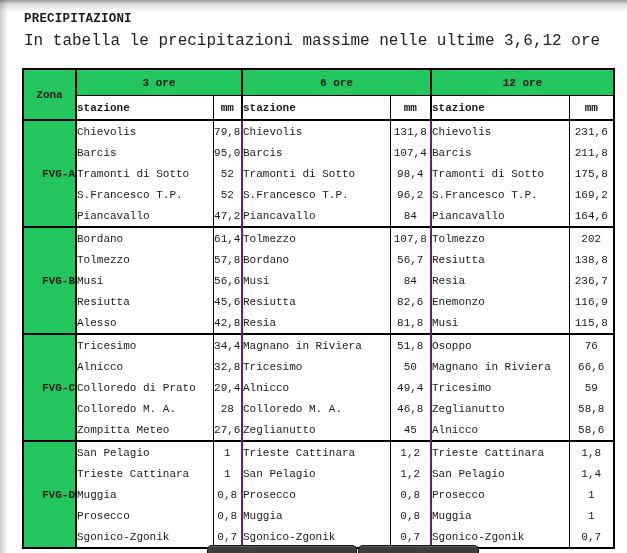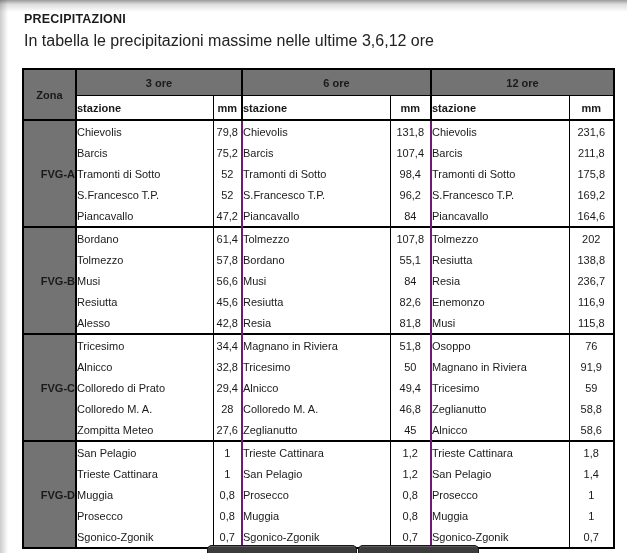--- a/index.html
+++ b/index.html
@@ -1,18 +1,18 @@
 <!DOCTYPE html>
 <html><head>
 <meta charset="utf-8">
 <style>
   html,body{margin:0;padding:0;background:#ffffff;}
   .screen{
     position:relative;width:627px;height:553px;overflow:hidden;background:#ffffff;
-    font-family:Liberation Sans, sans-serif;color:#1a1a1a;
+    font-family:Liberation Mono, monospace;color:#1a1a1a;
   }
   .edge-top{
     position:absolute;top:0;left:0;width:627px;height:12px;pointer-events:none;
     background:linear-gradient(180deg, rgba(70,70,70,.55) 0%, rgba(140,140,140,.30) 35%, rgba(255,255,255,0) 100%);
   }
   .edge-left{
     position:absolute;top:0;left:0;width:8px;height:553px;pointer-events:none;
     background:linear-gradient(90deg, rgba(70,70,70,.28) 0%, rgba(255,255,255,0) 100%);
   }
   .title{
@@ -25,21 +25,21 @@
   table.precip{
     position:absolute;left:22px;top:68px;border-collapse:collapse;table-layout:fixed;
     border:2px solid #000;font-size:11px;background:#ffffff;
   }
   table.precip th, table.precip td{
     padding:0;overflow:hidden;white-space:nowrap;vertical-align:middle;
   }
   tr.hr1 th{height:25px;}
   tr.hr2 th{height:23px;border-bottom:2px solid #000;}
   table.precip td{height:21px;}
-  .blue{background:#737373;}
+  .blue{background:#22c55e;}
   th.zona{font-weight:bold;text-align:center;border-right:2px solid #000;}
   th.grp{font-weight:bold;text-align:center;border-left:2px solid #000;border-bottom:1px solid #000;}
   th.sth{font-weight:bold;text-align:left;padding:0 5px;border-right:1px solid #000;}
   th.mmh{font-weight:bold;text-align:center;border-right:2px solid #000;}
   th.mmh.last{border-right:none;}
   td.zl{font-weight:bold;text-align:right;border-right:2px solid #000;}
   td.st{text-align:left;padding:0 5px;border-right:1px solid #000;}
   td.mm{text-align:center;border-right:2px solid #701a75;}
   td.mm.last{border-right:none;}
   tr.zt td{border-top:2px solid #000;}
@@ -91,21 +91,21 @@
         <td class="zl blue" rowspan="5">FVG-A</td>
         <td class="st">Chievolis</td>
         <td class="mm">79,8</td>
         <td class="st">Chievolis</td>
         <td class="mm">131,8</td>
         <td class="st">Chievolis</td>
         <td class="mm last">231,6</td>
       </tr>
       <tr>
         <td class="st">Barcis</td>
-        <td class="mm">75,2</td>
+        <td class="mm">95,0</td>
         <td class="st">Barcis</td>
         <td class="mm">107,4</td>
         <td class="st">Barcis</td>
         <td class="mm last">211,8</td>
       </tr>
       <tr>
         <td class="st">Tramonti di Sotto</td>
         <td class="mm">52</td>
         <td class="st">Tramonti di Sotto</td>
         <td class="mm">98,4</td>
@@ -135,21 +135,21 @@
         <td class="mm">61,4</td>
         <td class="st">Tolmezzo</td>
         <td class="mm">107,8</td>
         <td class="st">Tolmezzo</td>
         <td class="mm last">202</td>
       </tr>
       <tr>
         <td class="st">Tolmezzo</td>
         <td class="mm">57,8</td>
         <td class="st">Bordano</td>
-        <td class="mm">55,1</td>
+        <td class="mm">56,7</td>
         <td class="st">Resiutta</td>
         <td class="mm last">138,8</td>
       </tr>
       <tr>
         <td class="st">Musi</td>
         <td class="mm">56,6</td>
         <td class="st">Musi</td>
         <td class="mm">84</td>
         <td class="st">Resia</td>
         <td class="mm last">236,7</td>
@@ -179,21 +179,21 @@
         <td class="mm">51,8</td>
         <td class="st">Osoppo</td>
         <td class="mm last">76</td>
       </tr>
       <tr>
         <td class="st">Alnicco</td>
         <td class="mm">32,8</td>
         <td class="st">Tricesimo</td>
         <td class="mm">50</td>
         <td class="st">Magnano in Riviera</td>
-        <td class="mm last">91,9</td>
+        <td class="mm last">66,6</td>
       </tr>
       <tr>
         <td class="st">Colloredo di Prato</td>
         <td class="mm">29,4</td>
         <td class="st">Alnicco</td>
         <td class="mm">49,4</td>
         <td class="st">Tricesimo</td>
         <td class="mm last">59</td>
       </tr>
       <tr>

